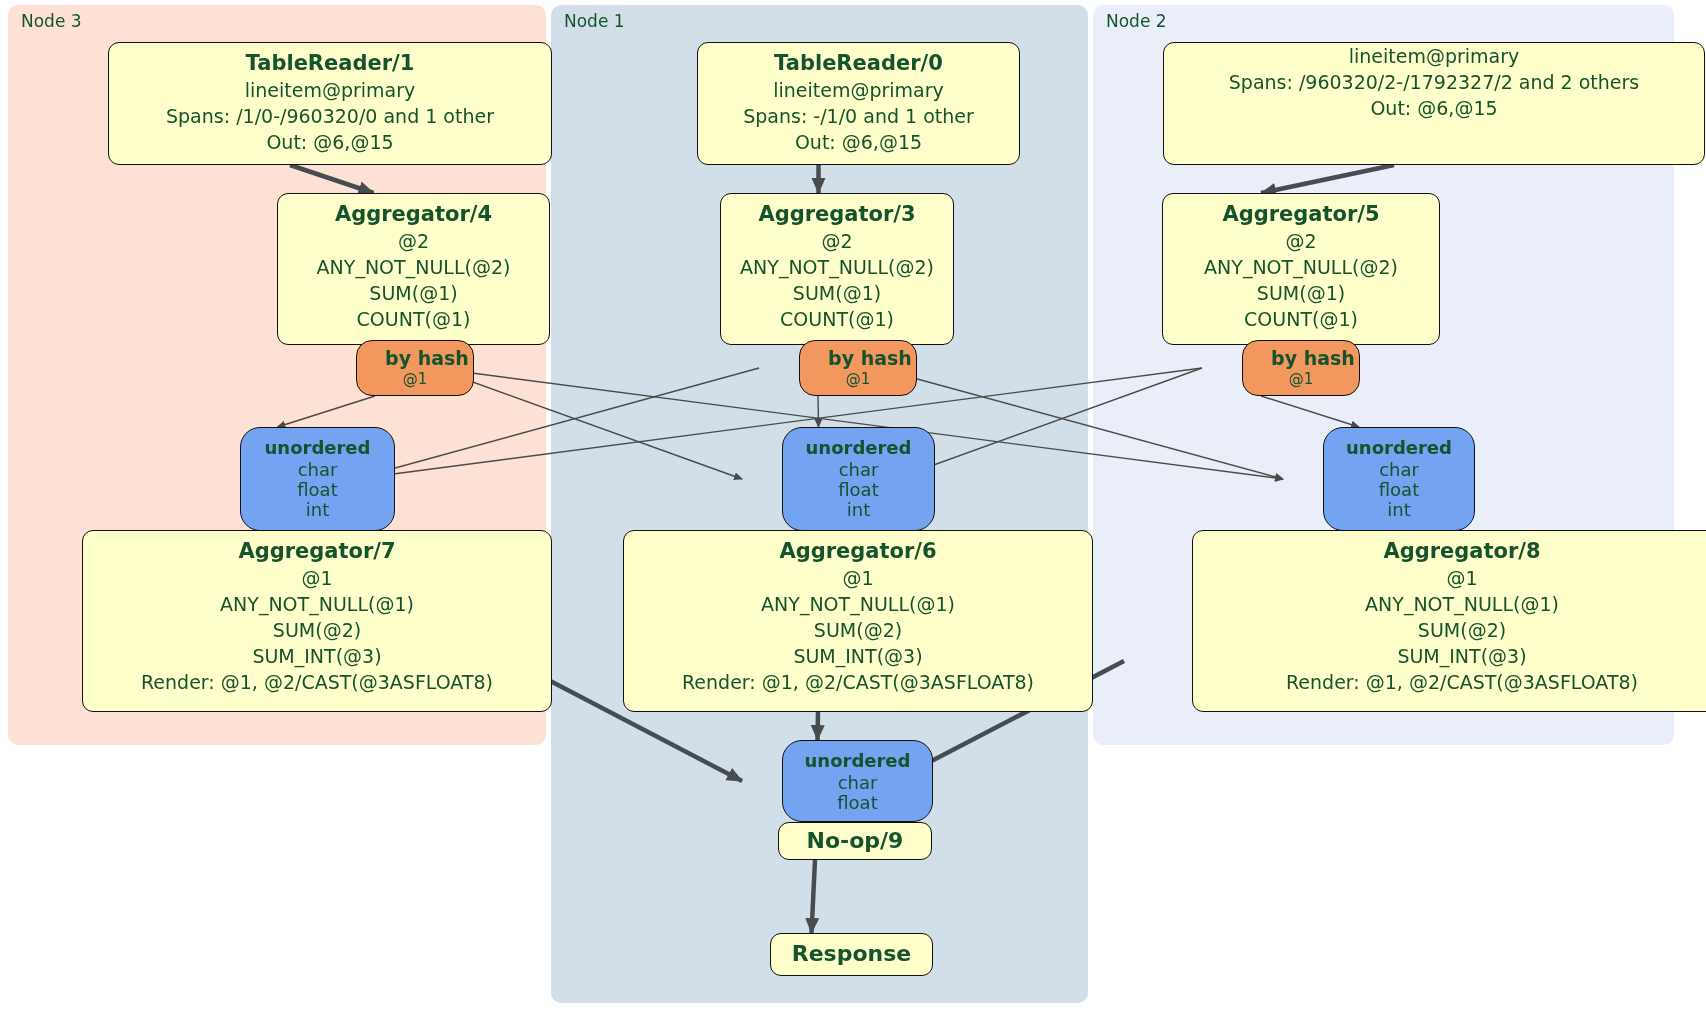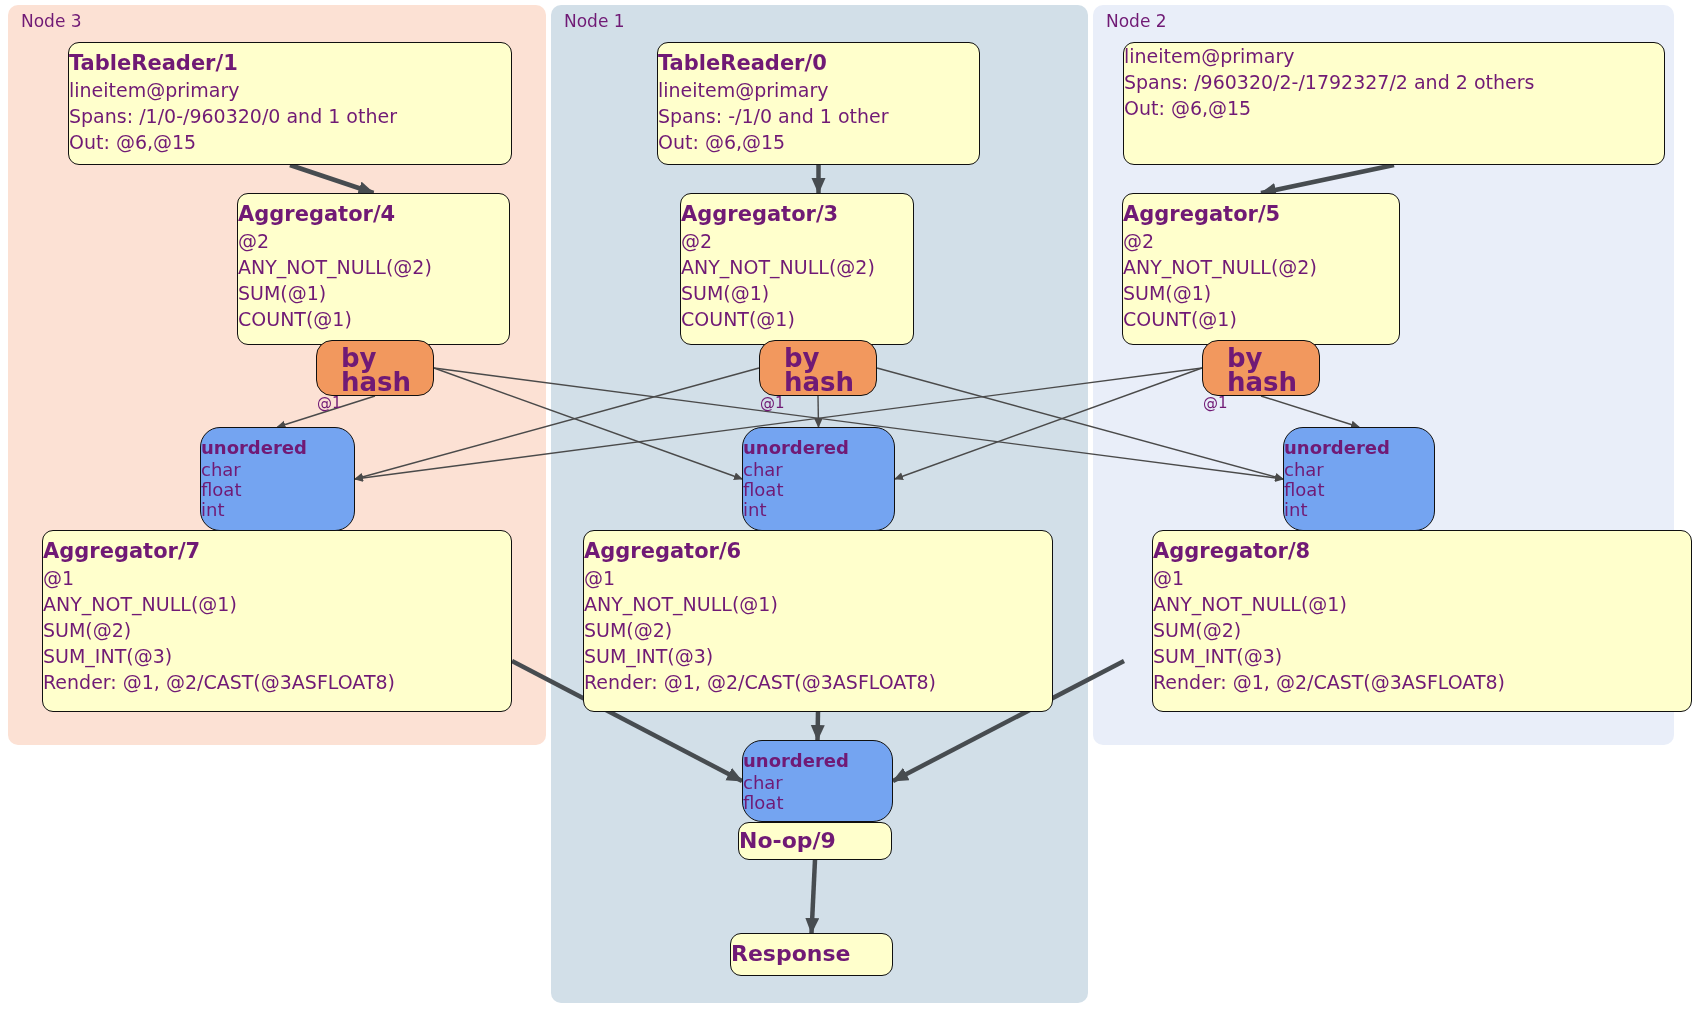--- a/index.html
+++ b/index.html
@@ -1,32 +1,32 @@
 <!DOCTYPE html>
 <html><head>
 <meta charset="utf-8">
 <style>
   html,body{margin:0;padding:0;background:#ffffff;}
   .canvas{
     position:relative;width:1706px;height:1016px;overflow:hidden;
-    font-family:"DejaVu Sans","Liberation Sans",sans-serif;color:#701a75;
+    font-family:"DejaVu Sans","Liberation Sans",sans-serif;color:#14532d;
   }
   .region{position:absolute;border-radius:10px;z-index:0;}
   .region-label{position:absolute;left:13px;top:6px;font-size:17px;}
   #edge-layer{position:absolute;left:0;top:0;z-index:1;}
   .edge-thick{stroke:#474c50;stroke-width:4.5px;}
   .edge-thin{stroke:#4a4a4a;stroke-width:1.4px;}
   .box{
     position:absolute;box-sizing:border-box;background:#ffffcc;
-    border:1.5px solid #101010;border-radius:11px;text-align:left;z-index:2;
+    border:1.5px solid #101010;border-radius:11px;text-align:center;z-index:2;margin-left:40px;
   }
   .box .title{font-weight:bold;font-size:21px;line-height:28px;padding-top:6px;}
   .box .bline{font-size:19px;line-height:26px;white-space:nowrap;}
   .router{background:#f2985e;border-radius:16px;z-index:3;}
-  .router .title{font-size:26px;line-height:24px;padding-top:5px;padding-left:24px;}
+  .router .title{font-size:19px;line-height:24px;padding-top:5px;padding-left:24px;}
   .router .bline{font-size:15px;line-height:18px;}
   .sync{background:#74a4f1;border-radius:20px;z-index:3;}
   .sync .title{font-size:18px;line-height:24px;padding-top:8px;}
   .sync .bline{font-size:18px;line-height:20px;}
   .mini .title{font-size:22px;padding-top:0;}
   .noop .title{line-height:35px;border-radius:10px;}
   .resp .title{line-height:40px;}
 </style>
 </head>
 <body>

